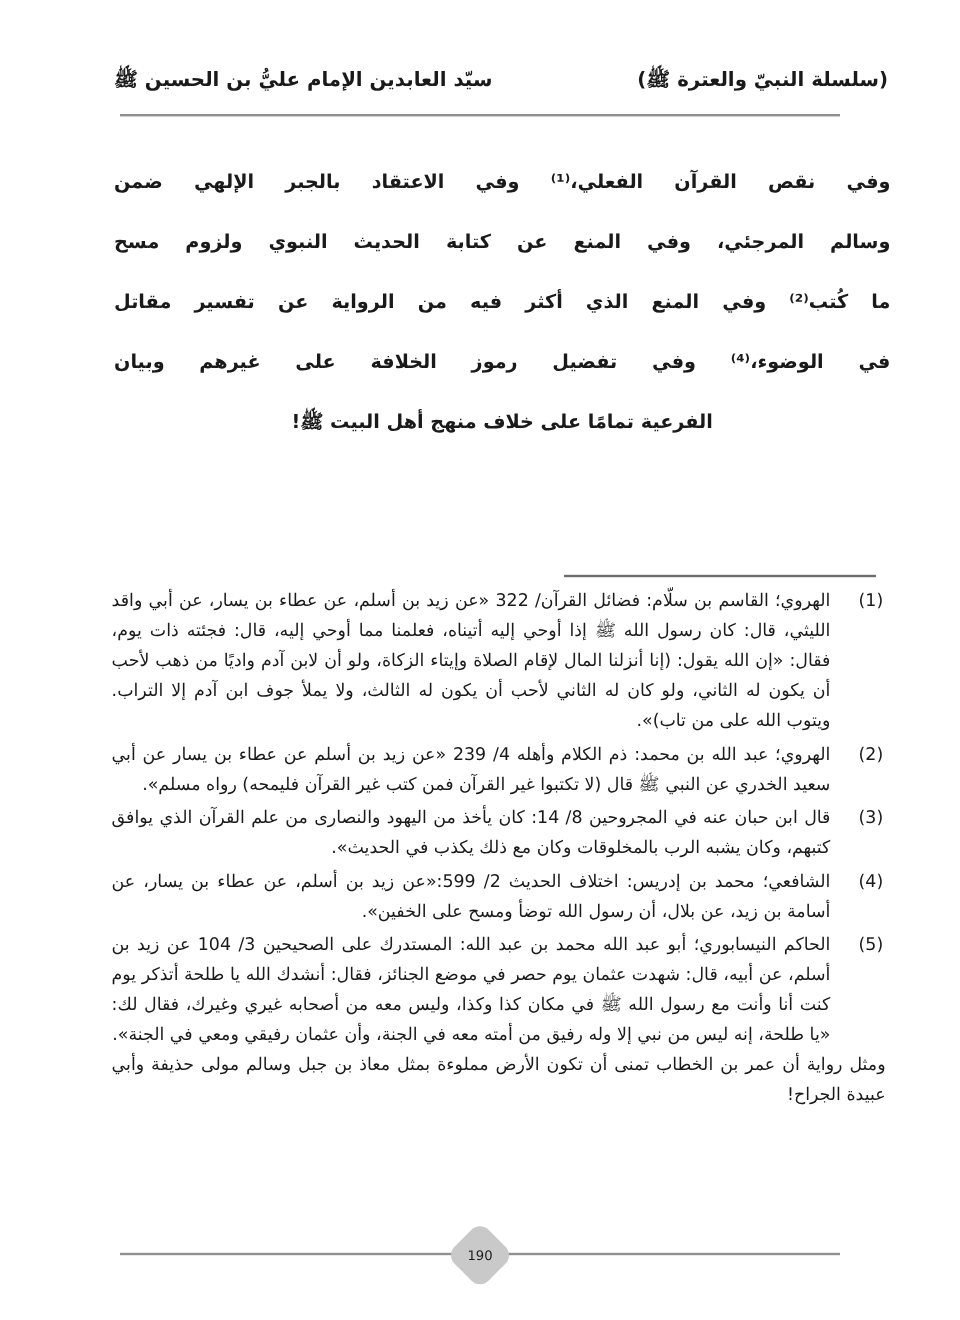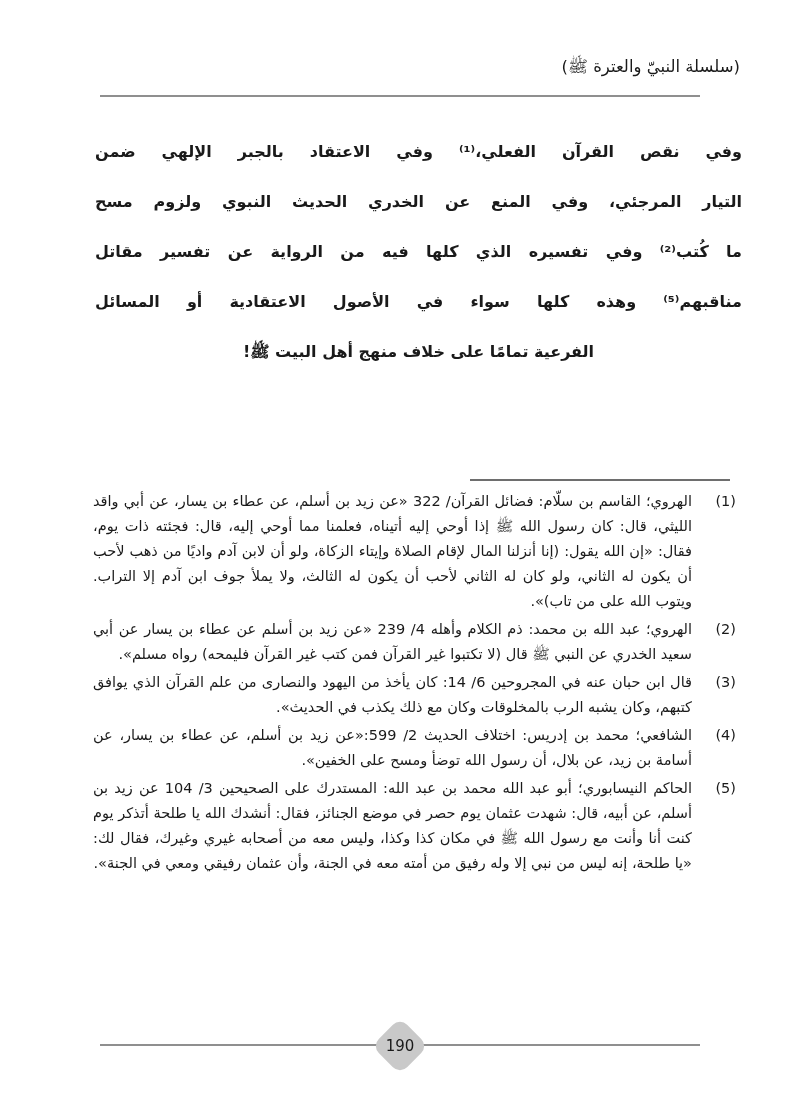--- a/index.html
+++ b/index.html
@@ -1,21 +1,21 @@
 <!DOCTYPE html>
 <html lang="ar"><head>
 <meta charset="utf-8">
 <style>
   html,body{margin:0;padding:0;background:#ffffff;}
   .page{
     position:relative;width:800px;height:1100px;background:#ffffff;overflow:hidden;
     font-family:"DejaVu Sans",sans-serif;color:#1a1a1a;direction:rtl;
   }
   
-  .header-right{position:absolute;top:56px;right:60px;font-size:16.5px;font-weight:400;white-space:nowrap;}
+  .header-right{position:absolute;top:56px;right:60px;font-size:16.5px;font-weight:700;white-space:nowrap;}
   .header-left{position:absolute;top:56px;left:95px;font-size:16.5px;font-weight:700;white-space:nowrap;}
   .header-rule{position:absolute;top:95px;left:100px;width:600px;height:2px;background:#8f8f8f;}
   
   .body-text{position:absolute;top:127px;right:58px;left:95px;}
   .bline{
     height:50px;line-height:50px;font-size:16px;font-weight:700;
     text-align:justify;text-align-last:justify;overflow:visible;
   }
   .bline.last{text-align:left;text-align-last:center;}
   
@@ -26,61 +26,63 @@
   .fn-extra{margin-right:-46px;text-align:justify;}
   
   .footer-rule{position:absolute;top:1044px;left:100px;width:600px;height:2px;background:#8f8f8f;}
   .page-badge{
     position:absolute;top:1026px;left:380px;width:40px;height:40px;
     background:#c9c9c9;border-radius:10px;transform:rotate(45deg);
   }
   .page-num{
     position:absolute;left:0;top:0;width:40px;height:40px;
     display:flex;align-items:center;justify-content:center;
-    transform:rotate(-45deg);font-size:15px;color:#1a1a1a;
+    transform:rotate(-45deg);font-size:11px;color:#1a1a1a;
   }
 </style>
 </head>
 <body>
 
 <div class="page">
 
   <div class="header-right">(سلسلة النبيّ والعترة ﷺ)</div>
+  <div class="header-left">سيّد العابدين الإمام عليُّ بن الحسين ﷺ</div>
   <div class="header-rule"></div>
 
   <div class="body-text">
     <div class="bline">وفي نقص القرآن الفعلي،⁽¹⁾ وفي الاعتقاد بالجبر الإلهي ضمن</div>
-    <div class="bline">التيار المرجئي، وفي المنع عن الخدري الحديث النبوي ولزوم مسح</div>
-    <div class="bline">ما كُتب⁽²⁾ وفي تفسيره الذي كلها فيه من الرواية عن تفسير مقاتل</div>
-    <div class="bline">مناقبهم⁽⁵⁾ وهذه كلها سواء في الأصول الاعتقادية أو المسائل</div>
+    <div class="bline">وسالم المرجئي، وفي المنع عن كتابة الحديث النبوي ولزوم مسح</div>
+    <div class="bline">ما كُتب⁽²⁾ وفي المنع الذي أكثر فيه من الرواية عن تفسير مقاتل</div>
+    <div class="bline">في الوضوء،⁽⁴⁾ وفي تفضيل رموز الخلافة على غيرهم وبيان</div>
     <div class="bline last">الفرعية تمامًا على خلاف منهج أهل البيت ﷺ!</div>
   </div>
 
   <div class="fn-sep"></div>
 
   <div class="footnotes">
     <div class="fn">
       <span class="fn-marker">(1)</span>
       <div class="fn-text">الهروي؛ القاسم بن سلّام: فضائل القرآن/ 322 «عن زيد بن أسلم، عن عطاء بن يسار، عن أبي واقد الليثي، قال: كان رسول الله ﷺ إذا أوحي إليه أتيناه، فعلمنا مما أوحي إليه، قال: فجئته ذات يوم، فقال: «إن الله يقول: (إنا أنزلنا المال لإقام الصلاة وإيتاء الزكاة، ولو أن لابن آدم واديًا من ذهب لأحب أن يكون له الثاني، ولو كان له الثاني لأحب أن يكون له الثالث، ولا يملأ جوف ابن آدم إلا التراب. ويتوب الله على من تاب)».</div>
     </div>
     <div class="fn">
       <span class="fn-marker">(2)</span>
       <div class="fn-text">الهروي؛ عبد الله بن محمد: ذم الكلام وأهله 4/ 239 «عن زيد بن أسلم عن عطاء بن يسار عن أبي سعيد الخدري عن النبي ﷺ قال (لا تكتبوا غير القرآن فمن كتب غير القرآن فليمحه) رواه مسلم».</div>
     </div>
     <div class="fn">
       <span class="fn-marker">(3)</span>
-      <div class="fn-text">قال ابن حبان عنه في المجروحين 6/ 14: كان يأخذ من اليهود والنصارى من علم القرآن الذي يوافق كتبهم، وكان يشبه الرب بالمخلوقات وكان مع ذلك يكذب في الحديث».</div>
+      <div class="fn-text">قال ابن حبان عنه في المجروحين 8/ 14: كان يأخذ من اليهود والنصارى من علم القرآن الذي يوافق كتبهم، وكان يشبه الرب بالمخلوقات وكان مع ذلك يكذب في الحديث».</div>
     </div>
     <div class="fn">
       <span class="fn-marker">(4)</span>
       <div class="fn-text">الشافعي؛ محمد بن إدريس: اختلاف الحديث 2/ 599:«عن زيد بن أسلم، عن عطاء بن يسار، عن أسامة بن زيد، عن بلال، أن رسول الله توضأ ومسح على الخفين».</div>
     </div>
     <div class="fn">
       <span class="fn-marker">(5)</span>
       <div class="fn-text">الحاكم النيسابوري؛ أبو عبد الله محمد بن عبد الله: المستدرك على الصحيحين 3/ 104 عن زيد بن أسلم، عن أبيه، قال: شهدت عثمان يوم حصر في موضع الجنائز، فقال: أنشدك الله يا طلحة أتذكر يوم كنت أنا وأنت مع رسول الله ﷺ في مكان كذا وكذا، وليس معه من أصحابه غيري وغيرك، فقال لك: «يا طلحة، إنه ليس من نبي إلا وله رفيق من أمته معه في الجنة، وأن عثمان رفيقي ومعي في الجنة».</div>
+      <div class="fn-extra">ومثل رواية أن عمر بن الخطاب تمنى أن تكون الأرض مملوءة بمثل معاذ بن جبل وسالم مولى حذيفة وأبي عبيدة الجراح!</div>
     </div>
   </div>
 
   <div class="footer-rule"></div>
   <div class="page-badge"></div>
   <div class="page-num" style="position:absolute;top:1026px;left:380px;transform:none;">190</div>
 
 </div>
 
 </body></html>

